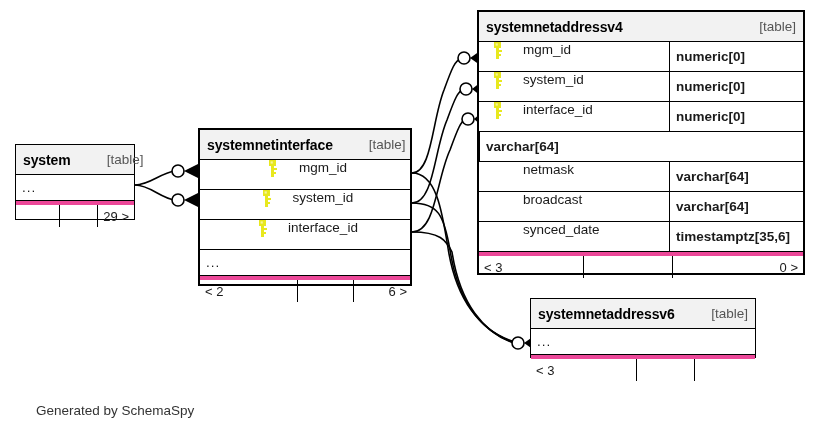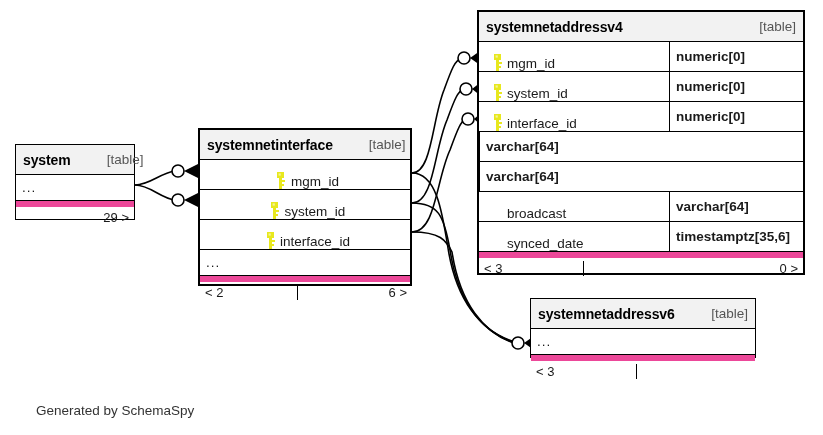--- a/index.html
+++ b/index.html
@@ -59,27 +59,28 @@
     border-bottom: 1px solid #000000;
     height: 30px;
     align-items: stretch;
   }
   .row:last-child {
     border-bottom: none;
   }
   .cell-name {
     box-sizing: border-box;
     display: flex;
-    align-items: flex-end;
+    align-items: flex-start;
     flex: 1 1 auto;
     padding-left: 8px;
     font-size: 13.5px;
     color: #1a1a1a;
     white-space: nowrap;
     overflow: hidden;
+    gap: 16px;
   }
   .cell-name.centered {
     justify-content: center;
     padding-left: 0;
   }
   .cell-type {
     box-sizing: border-box;
     display: flex;
     align-items: center;
     border-left: 1px solid #000000;
@@ -107,22 +108,21 @@
     font-size: 13.5px;
     color: #1a1a1a;
     height: 26px;
     border-bottom: 1px solid #000000;
     letter-spacing: 1px;
   }
   .footer-row {
     box-sizing: border-box;
     display: flex;
     height: 26px;
-    border-top: 6px solid #ec4899;
-    align-items: center;
+    border-top: 4px solid #ec4899;
   }
   .footer-cell {
     box-sizing: border-box;
     display: flex;
     align-items: center;
     font-size: 13px;
     color: #1a1a1a;
     padding: 0 5px;
     border-right: 1px solid #000000;
     white-space: nowrap;
@@ -309,20 +309,24 @@
             </svg>
           </span>
           <span>interface_id</span>
         </div>
         <div class="cell-type">numeric[0]</div>
       </div>
       <div class="row">
         <div class="cell-type">varchar[64]</div>
       </div>
       <div class="row">
+        <div class="cell-name">
+          <span class="keyslot"></span>
+          <span>netmask</span>
+        </div>
         <div class="cell-type">varchar[64]</div>
       </div>
       <div class="row">
         <div class="cell-name">
           <span class="keyslot"></span>
           <span>broadcast</span>
         </div>
         <div class="cell-type">varchar[64]</div>
       </div>
       <div class="row">

